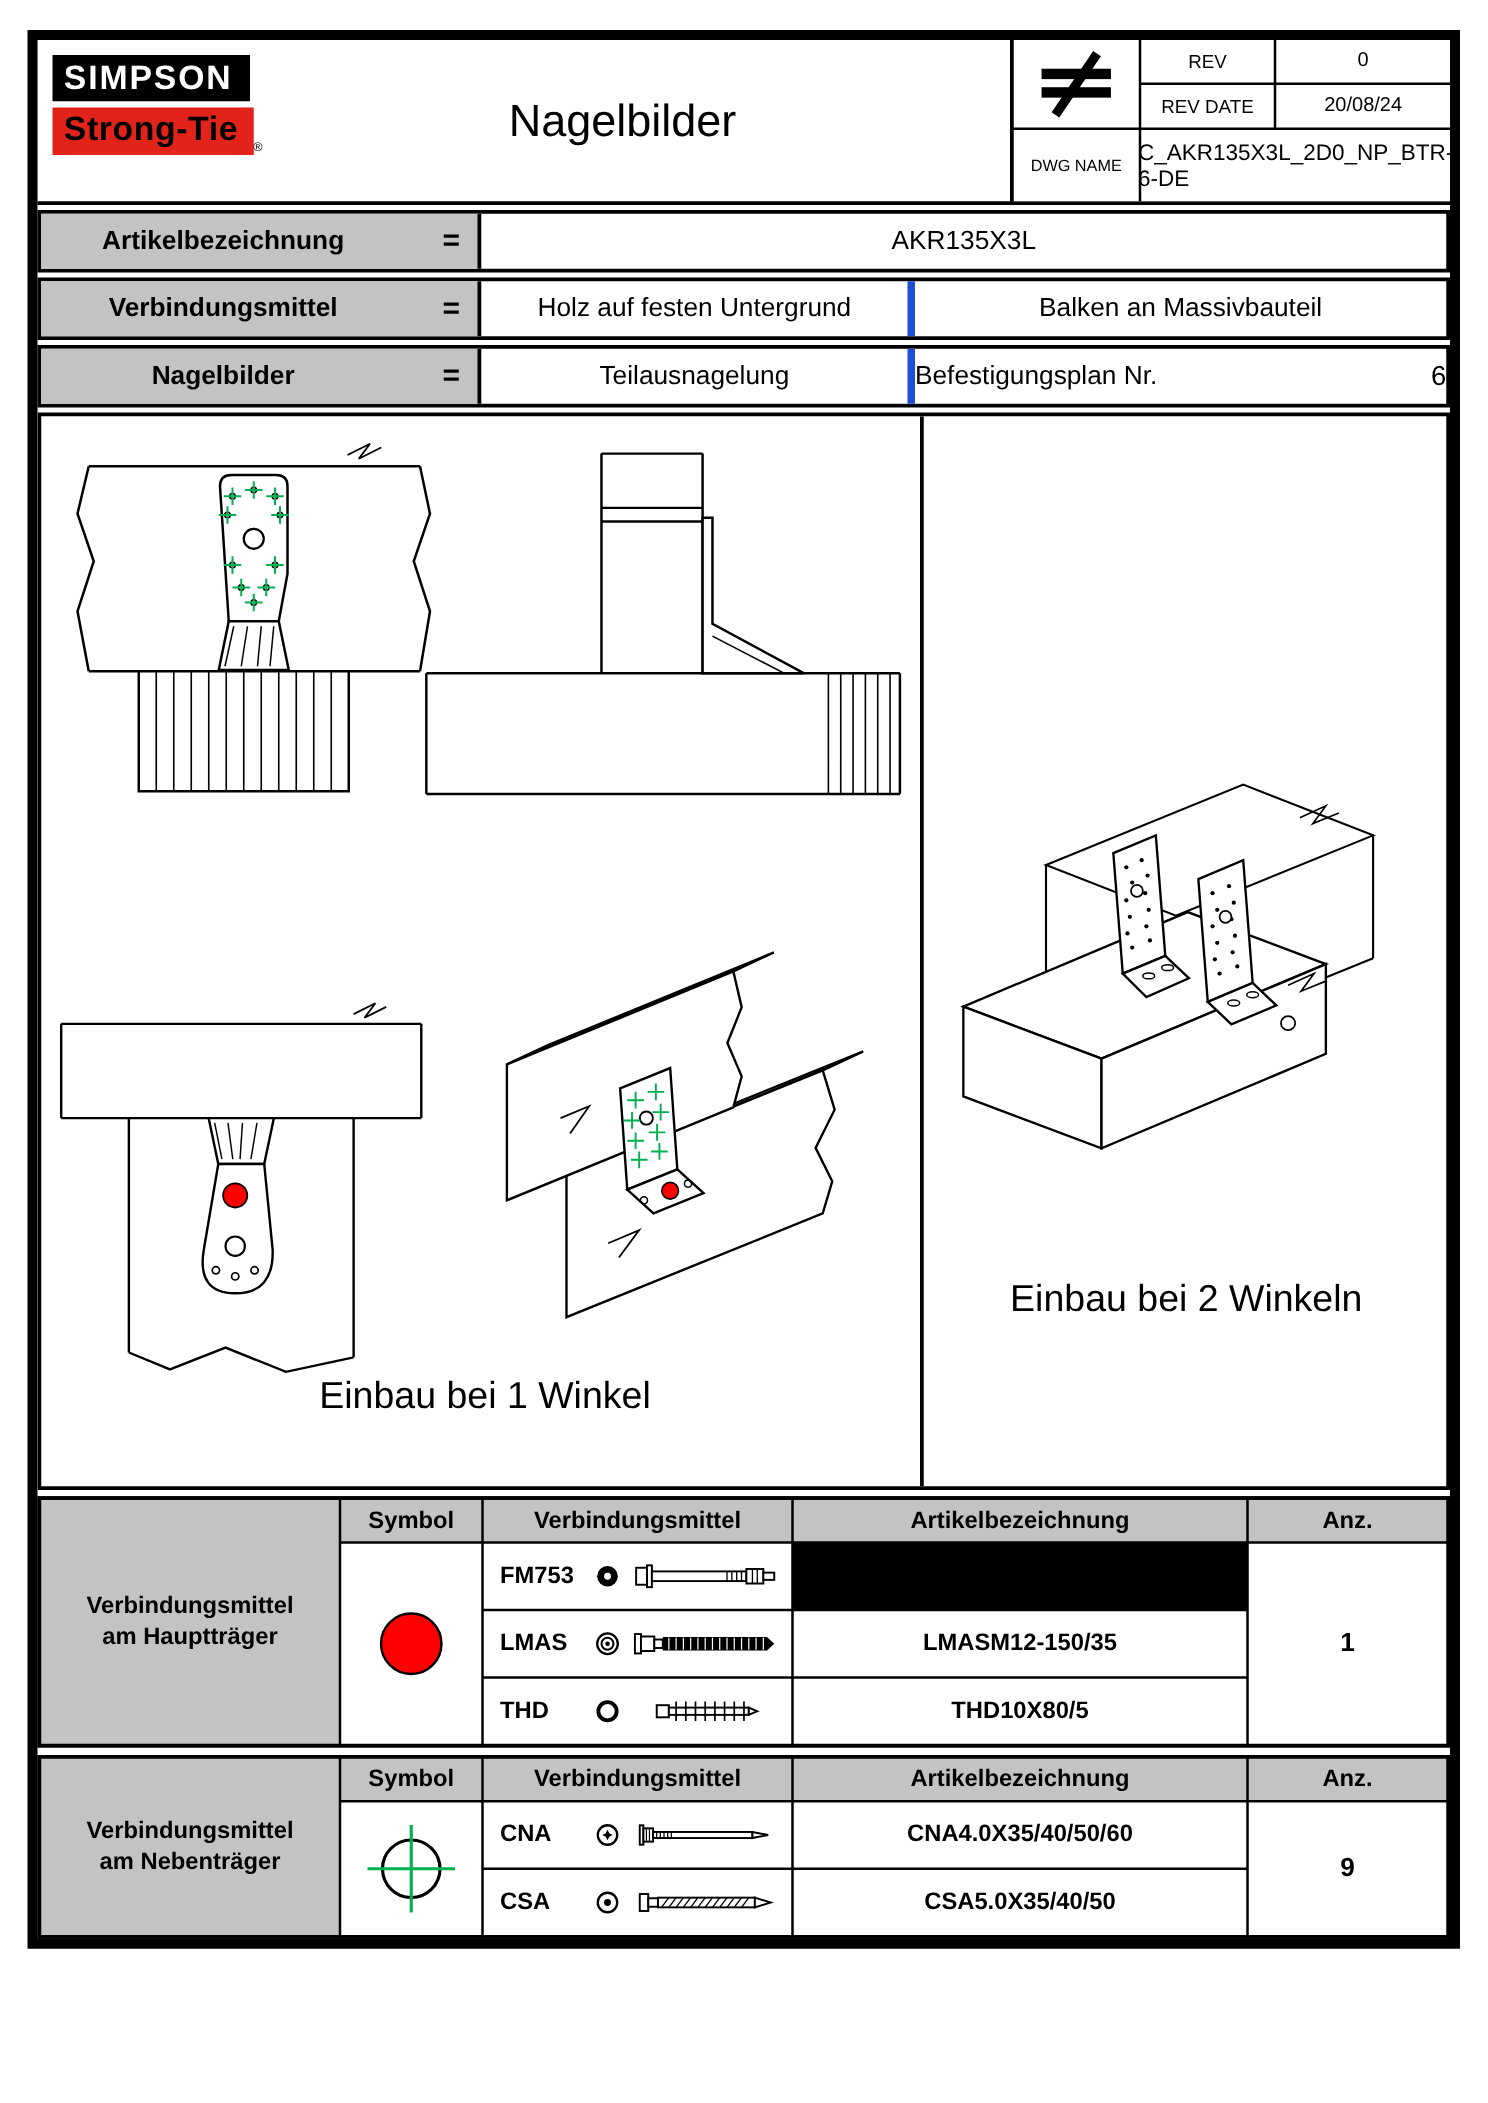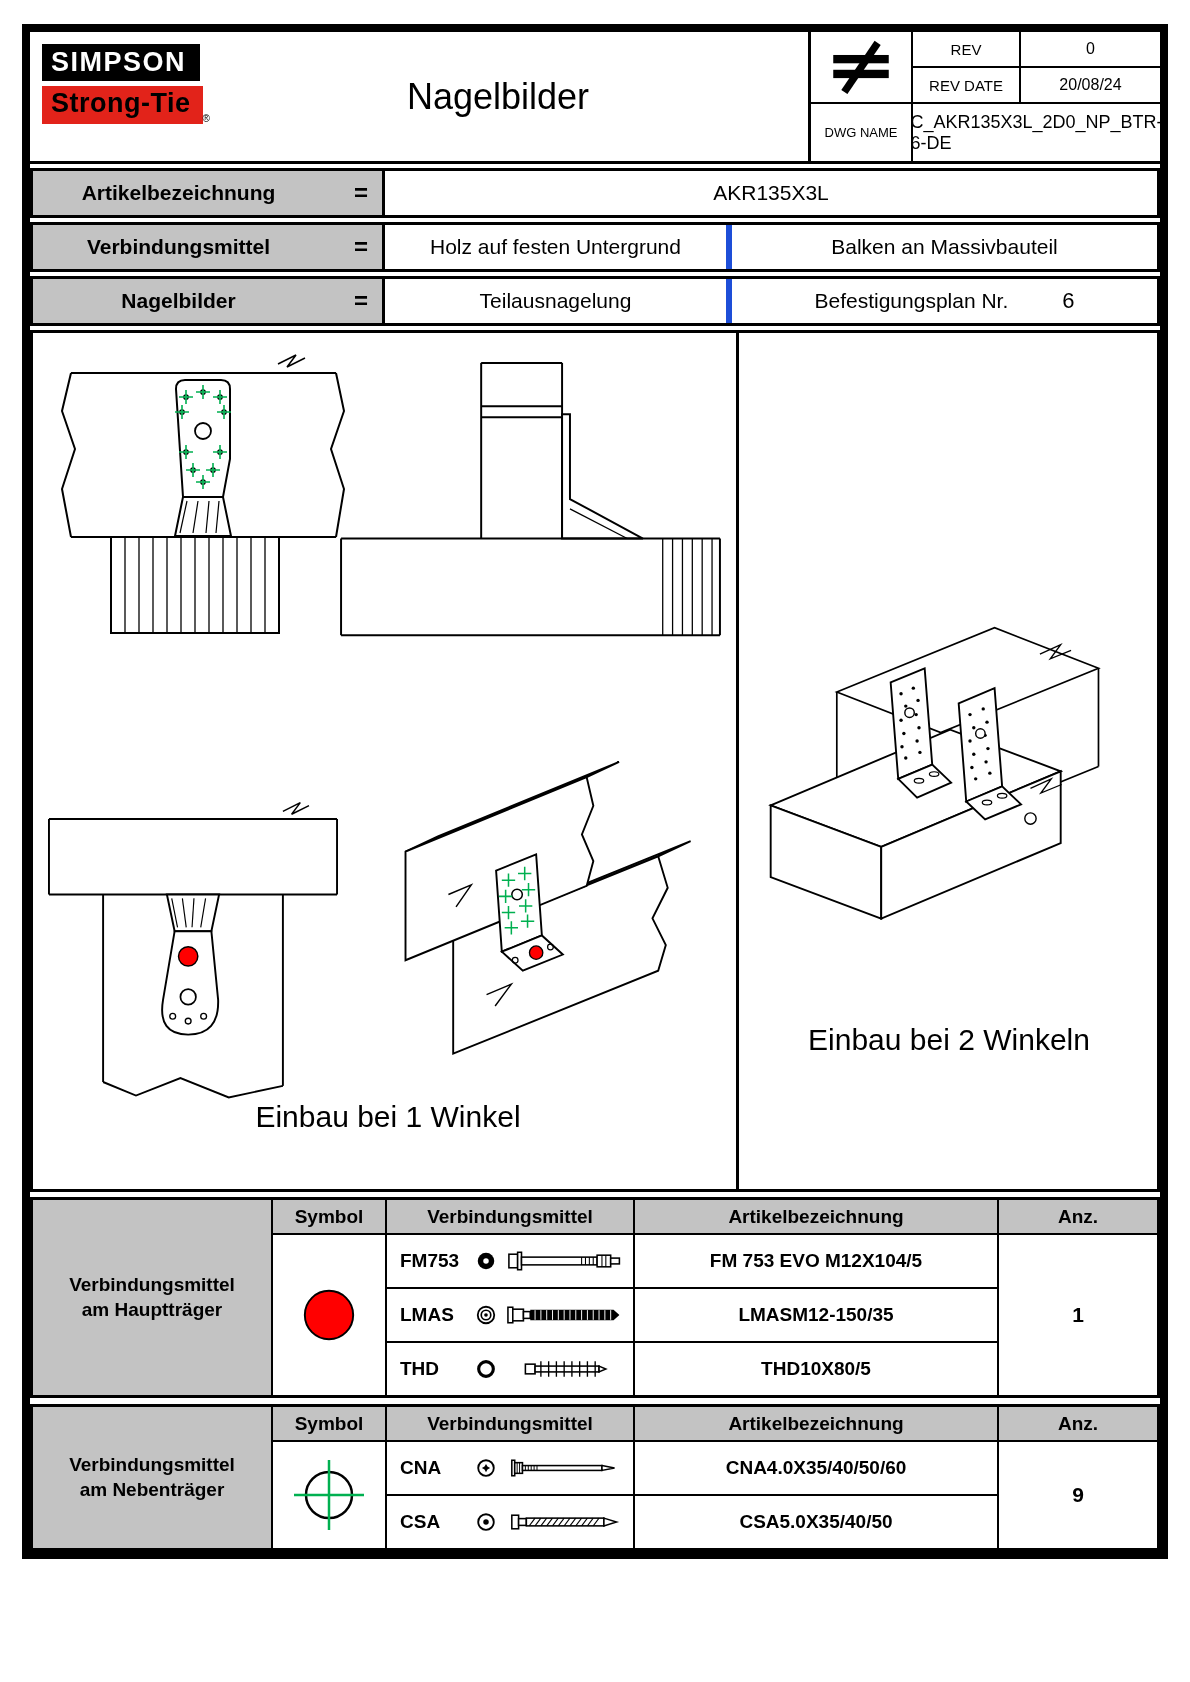--- a/index.html
+++ b/index.html
@@ -26,21 +26,21 @@
   .dwgv { grid-column:2/4; font-size:18px; }
 
   
   .info-row { height:50px; margin-top:4px; border:3px solid #000; display:flex; align-items:stretch; font-size:21px; }
   .info-label { width:352px; background:#c3c3c3; border-right:3px solid #000; position:relative; display:flex; align-items:center; justify-content:center; font-weight:bold; padding-right:58px; }
   .info-eq { position:absolute; right:14px; top:50%; transform:translateY(-50%); font-weight:bold; font-size:24px; }
   .val { display:flex; align-items:center; justify-content:center; }
   .val-full { flex:1;border-radius:18px; }
   .val-left { width:347px; border-right:6px solid #1d4ed8; }
   .val-right { flex:1; }
-  .val-right.pair { gap:54px; }
+  .val-right.pair { gap:54px;justify-content:space-between; }
   .plan-num { font-size:22px; }
 
   
   .draw-area { position:relative; height:862px; border:3px solid #000; margin-top:4px; overflow:hidden; background:#fff; }
   .vdiv { position:absolute; left:703px; top:0; width:3px; height:100%; background:#000; }
   .dsvg { position:absolute; }
   .cap1 { position:absolute; left:120px; top:767px; width:470px; text-align:center; font-size:30px; }
   .cap2 { position:absolute; left:710px; top:690px; width:412px; text-align:center; font-size:30px; }
 
   
@@ -326,21 +326,20 @@
         <g stroke="#000" stroke-width="1.1">
           <line x1="78" y1="8" x2="78" y2="16"></line>
             <line x1="82" y1="8" x2="82" y2="16"></line>
           <line x1="86" y1="8" x2="86" y2="16"></line>
             <line x1="90" y1="8" x2="90" y2="16"></line>
           <line x1="99" y1="6" x2="99" y2="18"></line>
             <line x1="103" y1="6" x2="103" y2="18"></line>
         </g>
       </svg>
     </div>
-    <div class="cell art-cell">FM 753 EVO M12X104/5</div>
 
     <div class="cell fast-cell">
       <span class="code">LMAS</span>
       <svg class="fico" width="22" height="22" viewBox="0 0 24 24">
         <circle cx="12" cy="12" r="9" fill="none" stroke="#000" stroke-width="2"></circle>
         <circle cx="12" cy="12" r="5.2" fill="none" stroke="#000" stroke-width="1.8"></circle>
         <circle cx="12" cy="12" r="2" fill="#000"></circle>
       </svg>
       <svg class="fico" width="126" height="24" viewBox="0 0 130 24">
         <g stroke="#000" fill="#fff" stroke-width="1.6">

